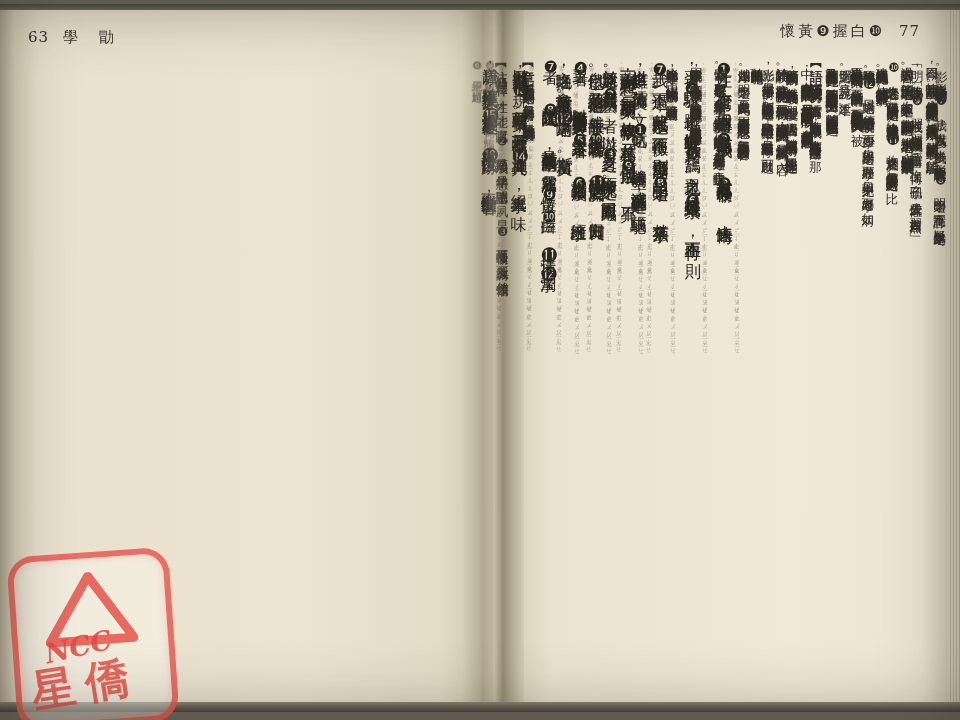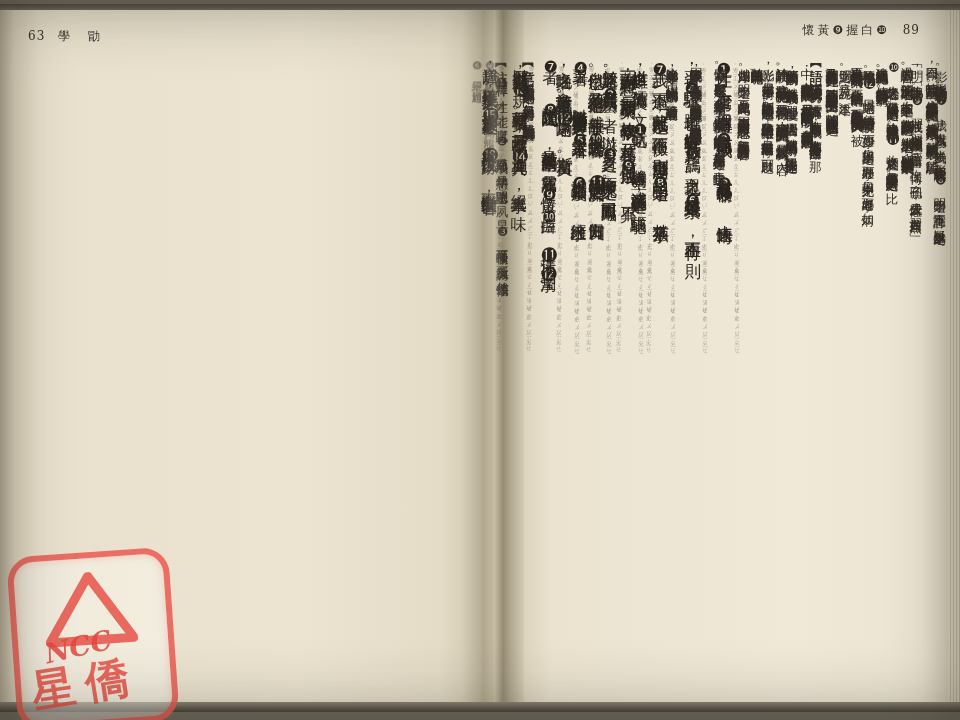--- a/index.html
+++ b/index.html
@@ -15,21 +15,21 @@
   .gutter{position:absolute;left:462px;top:0;width:62px;height:100%;pointer-events:none;z-index:5;
      background:linear-gradient(90deg,rgba(70,60,40,0) 0,rgba(70,60,40,.18) 34%,rgba(250,245,230,.25) 52%,rgba(70,60,40,.38) 66%,rgba(70,60,40,.05) 100%);}
   .edge-top{position:absolute;left:0;top:0;width:100%;height:6px;background:linear-gradient(180deg,#4d4a43,#6f6a5e);z-index:6;}
   .edge-bottom{position:absolute;left:0;bottom:0;width:100%;height:10px;
      background:linear-gradient(0deg,#45423c,#8d8673);z-index:6;}
   .stack-right{position:absolute;right:0;top:6px;bottom:8px;width:12px;z-index:6;
      background:repeating-linear-gradient(90deg,#ddd6c2 0 2px,#bfb7a0 2px 3px);}
   .vignette{position:absolute;inset:0;pointer-events:none;z-index:9;
      box-shadow:inset 0 0 70px rgba(40,35,25,.45);}
   
-  .head{position:absolute;top:18px;font-size:12px;color:#37322b;letter-spacing:3px;z-index:4;}
+  .head{position:absolute;top:18px;font-size:15px;color:#37322b;letter-spacing:3px;z-index:4;}
   .head-l{left:22px;top:24px;}
   .head-r{right:34px;}
   .head .num{font-family:"DejaVu Serif",serif;letter-spacing:1px;margin:0 6px;}
   
   .vflow{position:absolute;top:54px;height:652px;writing-mode:vertical-rl;text-orientation:upright;
          color:#322d27;z-index:4;overflow:hidden;}
   .vr{right:14px;transform:rotate(-.3deg);}
   .vl{right:10px;transform:rotate(.6deg);}
   .col{width:25px;font-size:13px;line-height:25px;letter-spacing:.6px;}
   .vl .col{width:24px;font-size:12.6px;line-height:24px;}
@@ -53,21 +53,21 @@
 </style>
 </head>
 <body>
 
 <div class="photo">
   <div class="book">
 
     <div class="page page-right">
       <div class="head head-r">
         <span>懷黃❾握白❿</span>
-        <span class="num">89</span>
+        <span class="num">77</span>
       </div>
     </div>
 
     <div class="page page-left">
       <div class="head head-l">
         <span class="num">63</span>
         <span>學　勖</span>
       </div>
     </div>
 

